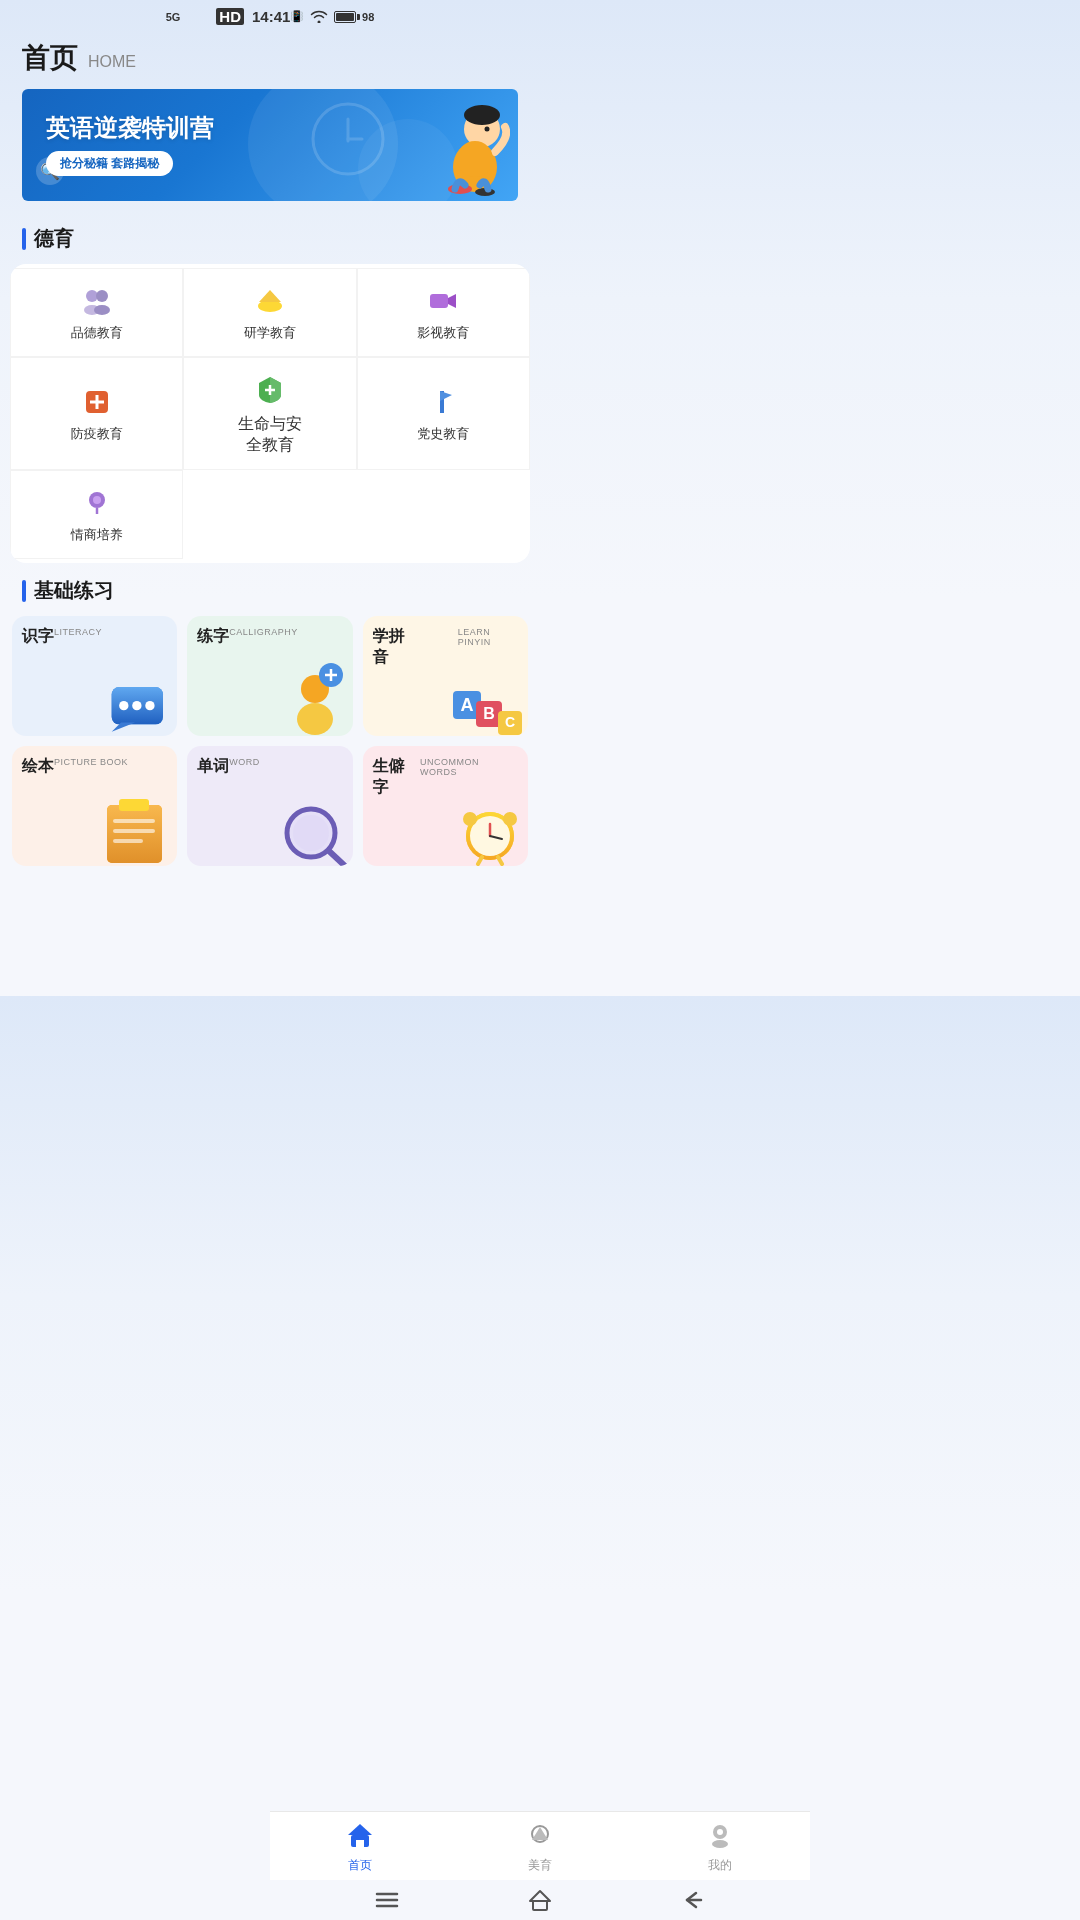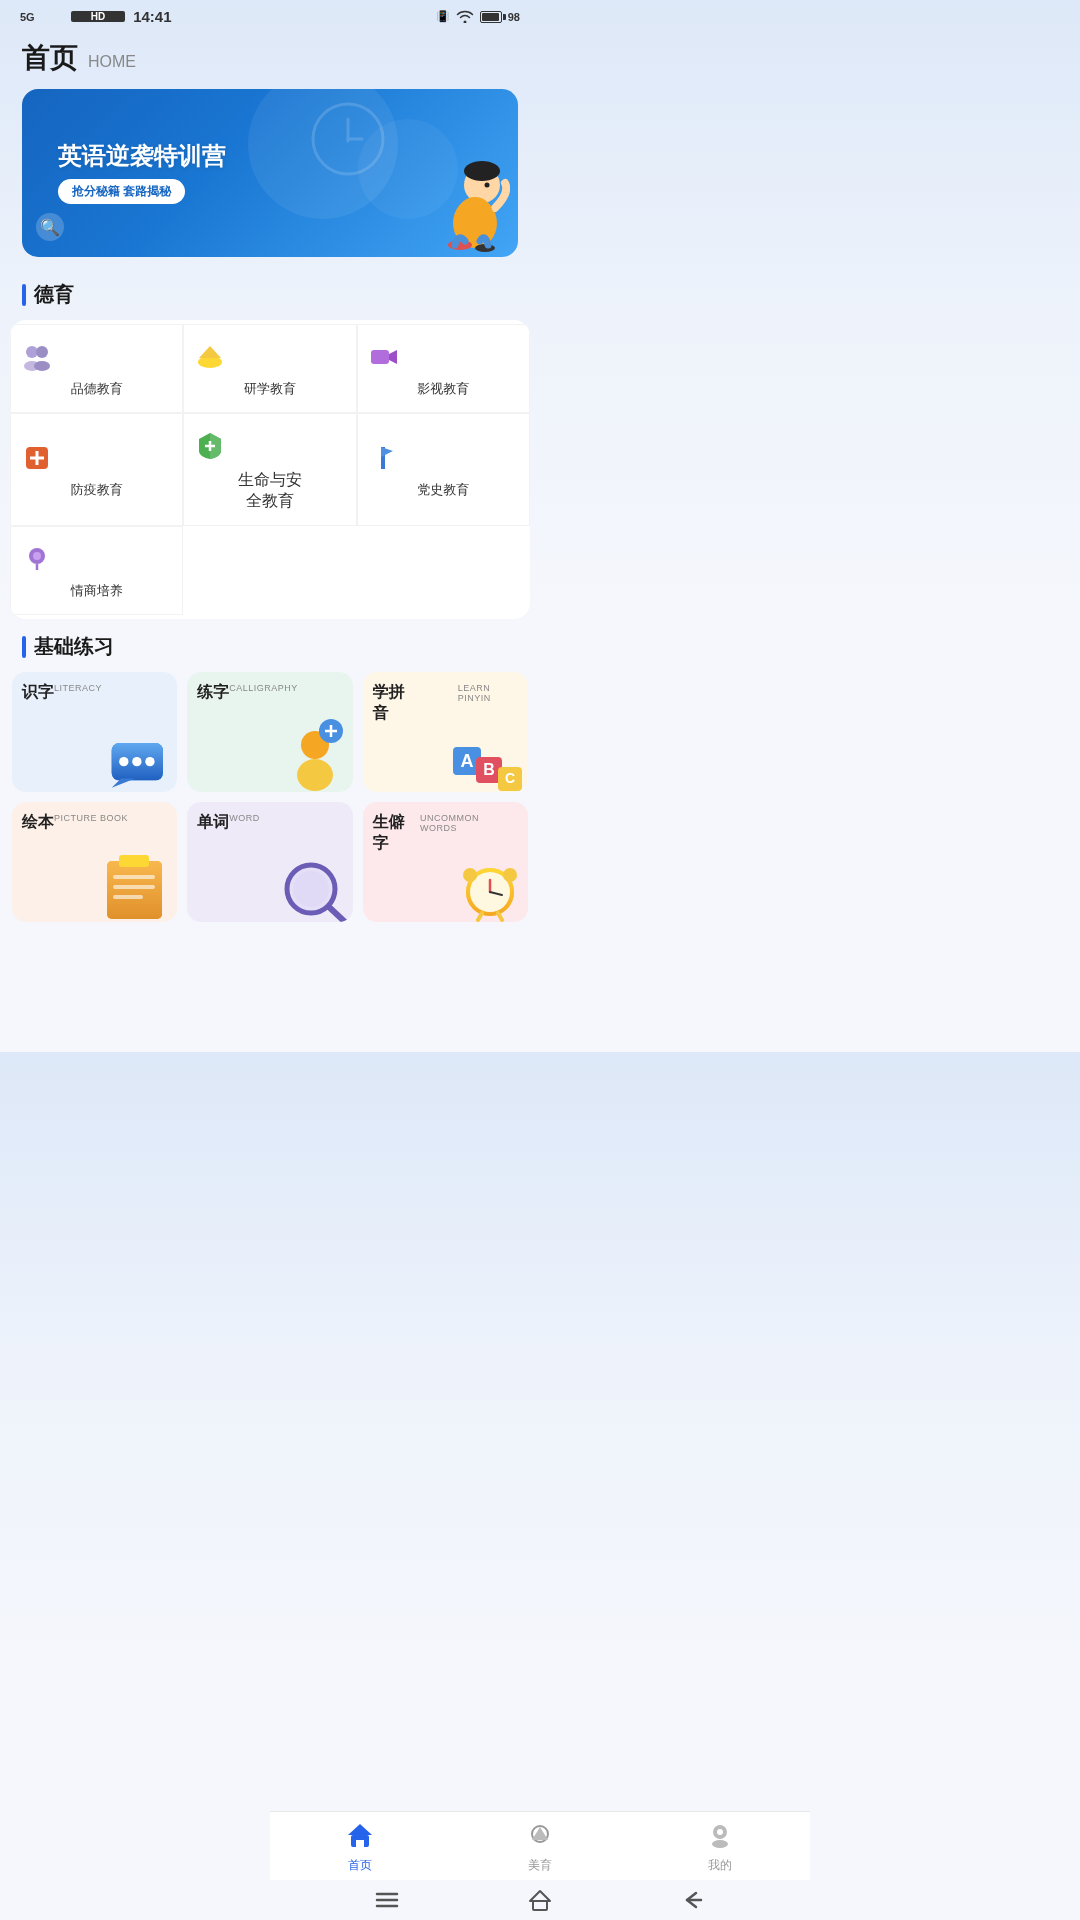--- a/index.html
+++ b/index.html
@@ -10,21 +10,21 @@
       min-height: 960px;
       background: linear-gradient(180deg, #dde8f8 0%, #eef3fb 30%, #f5f7fc 60%);
       font-family: -apple-system, 'PingFang SC', 'Helvetica Neue', Arial, sans-serif;
       position: relative;
       overflow-x: hidden;
     }
 
     
     .status-bar {
       display: flex;
-      justify-content: space-between;
+      justify-content: center;
       align-items: center;
       padding: 8px 20px 4px;
       font-size: 11px;
       font-weight: 600;
       color: #333;
     }
     .status-left { display: flex; align-items: center; gap: 4px; }
     .status-right { display: flex; align-items: center; gap: 6px; }
     .battery-icon {
       display: inline-block;
@@ -64,28 +64,28 @@
     }
     .page-title-en {
       font-size: 16px;
       color: #888;
       font-weight: 400;
     }
 
     
     .banner {
       margin: 4px 22px 18px;
-      border-radius: 16px;
+      border-radius: 6px;
       overflow: hidden;
-      height: 168px;
+      height: 112px;
       background: linear-gradient(135deg, #1565c0 0%, #1976d2 40%, #42a5f5 100%);
       position: relative;
       display: flex;
       align-items: center;
-      padding: 0 36px;
+      padding: 0 24px;
     }
     .banner-bg-circle {
       position: absolute;
       right: 120px; top: -20px;
       width: 150px; height: 150px;
       border-radius: 50%;
       background: rgba(255,255,255,0.07);
     }
     .banner-bg-circle2 {
       position: absolute;
@@ -142,20 +142,21 @@
       gap: 0;
       margin: 0 10px 8px;
       background: #fff;
       border-radius: 16px;
       overflow: hidden;
       padding: 4px 0;
     }
     .menu-item {
       display: flex;
       flex-direction: column;
+      align-items: center;
       justify-content: center;
       padding: 14px 8px;
       gap: 6px;
       cursor: pointer;
       border: 0.5px solid rgba(0,0,0,0.05);
     }
     .menu-icon {
       width: 36px;
       height: 36px;
       display: flex;
@@ -290,21 +291,21 @@
     }
   </style>
 </head>
 <body>
 
 <div class="scroll-content">
 
   <div class="status-bar">
     <div class="status-left">
       <span style="font-size:11px;font-weight:700;">5G</span>
-      <span style="font-size:10px;background:#333;color:#fff;padding:0 20px;border-radius:2px;margin-left:32px;">HD</span>
+      <span style="font-size:15px;background:#333;color:#fff;padding:0 3px;border-radius:2px;margin-left:32px;">HD</span>
       <span style="font-size:15px;font-weight:600;margin-left:4px;">14:41</span>
     </div>
     <div class="status-right">
       <span>📳</span>
       <span>
         <svg width="18" height="14" viewBox="0 0 18 14" fill="none">
           <path d="M9 11.5a1.5 1.5 0 1 1 0 3 1.5 1.5 0 0 1 0-3z" fill="#333"></path>
           <path d="M4.5 8.5C5.9 7.1 7.35 6.5 9 6.5s3.1.6 4.5 2" stroke="#333" stroke-width="1.5" stroke-linecap="round"></path>
           <path d="M1.5 5.5C3.6 3.4 6.15 2.5 9 2.5s5.4.9 7.5 3" stroke="#333" stroke-width="1.5" stroke-linecap="round"></path>
         </svg>

